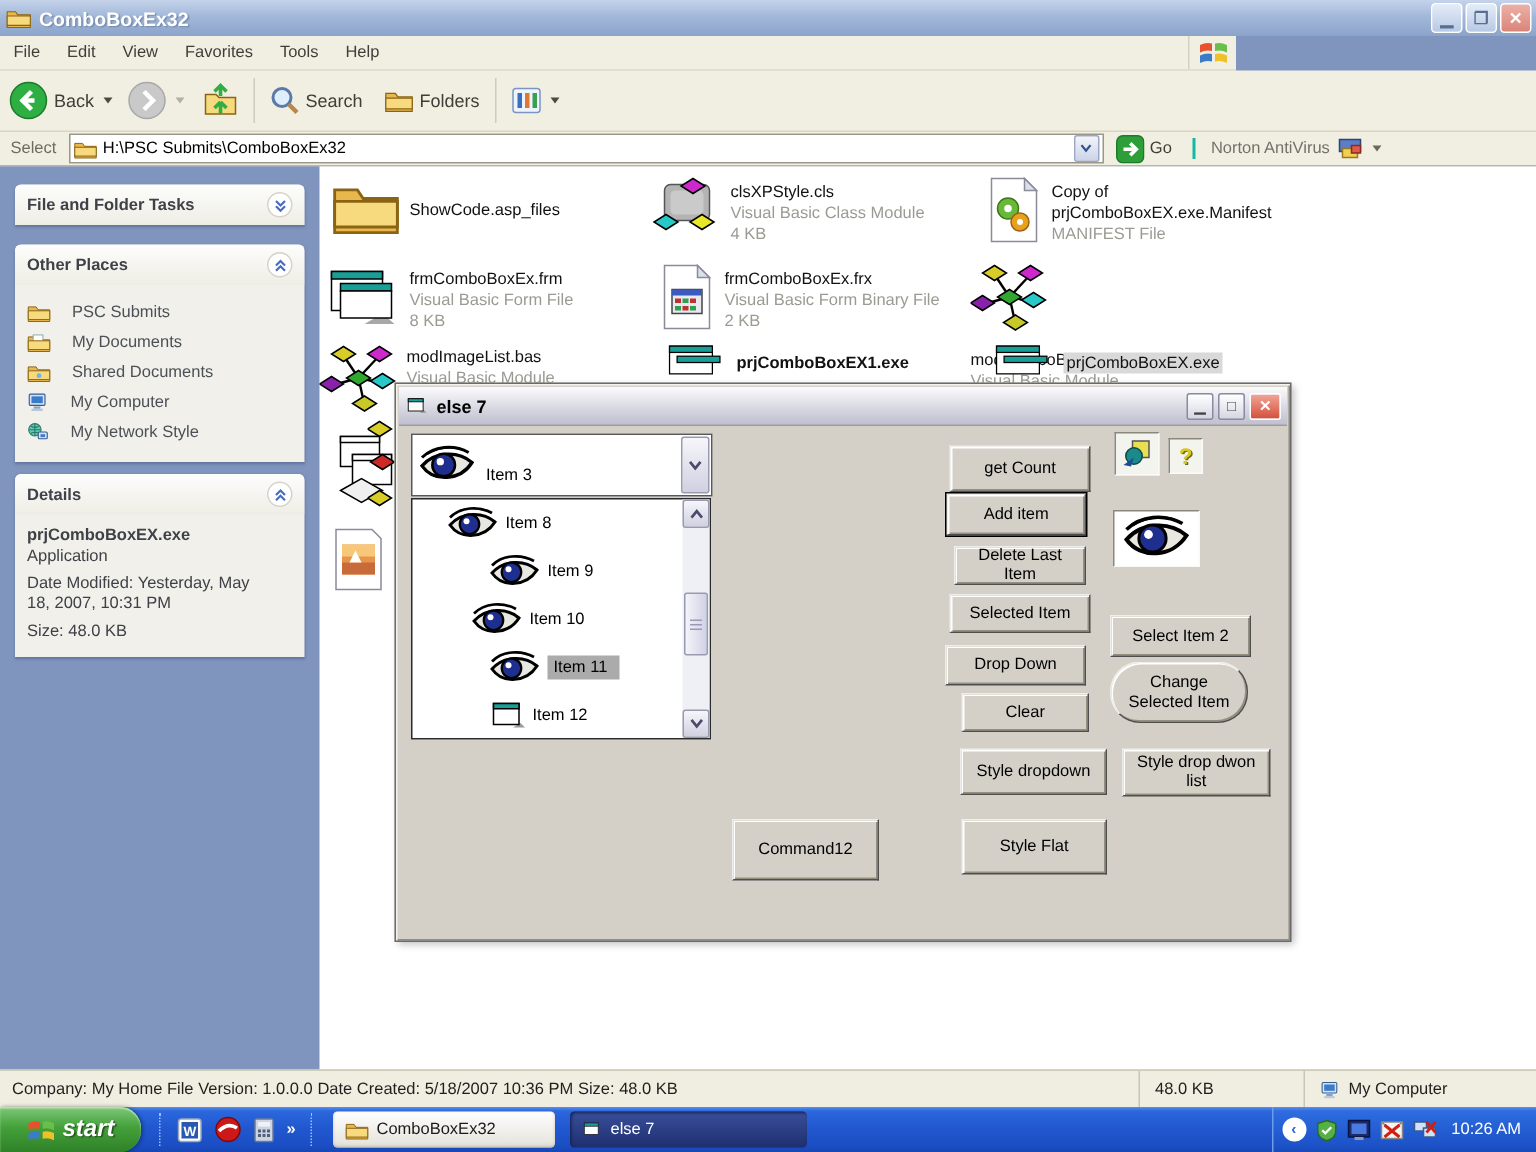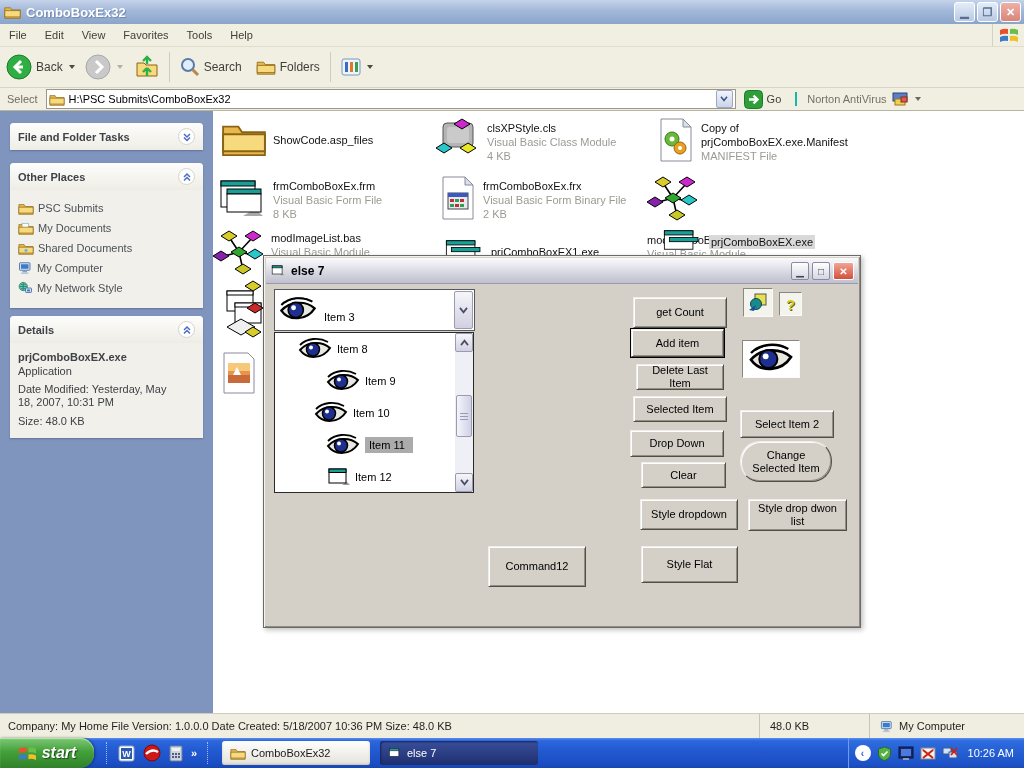--- a/index.html
+++ b/index.html
@@ -12,21 +12,21 @@
     background:linear-gradient(180deg,#c5d3ea 0%,#a2b8d9 45%,#8ba4ca 100%);
     display:flex; align-items:center; padding:0 4px; }
   .titlebar .t-title { color:#fff; font-weight:bold; font-size:13px; margin-left:5px;
     text-shadow:1px 1px 1px #7187ab; }
   .winbtns { position:absolute; right:3px; top:2px; display:flex; gap:2px; }
   .winbtn { width:21px; height:20px; border-radius:3px; border:1px solid #fff;
     background:linear-gradient(180deg,#e3ecf8,#b8c9e4); display:flex; align-items:center;
     justify-content:center; color:#5a6e92; font-size:11px; font-weight:bold; }
   .winbtn.close { background:linear-gradient(180deg,#eeb0a6,#d98579); color:#fff; }
 
-  .menubar { position:absolute; left:0; top:24px; width:1024px; height:23px;
+  .menubar { position:absolute; left:0; top:24px; width:824px; height:23px;
     background:#f1efe2; border-bottom:1px solid #e0ddcd; display:flex; align-items:center; }
   .menu-item { padding:4px 9px; color:#3f3e38; }
   .menubar .winlogo { position:absolute; right:0; top:0; width:32px; height:22px;
     border-left:1px solid #d6d2c2; display:flex; align-items:center; justify-content:center; }
 
   .toolbar { position:absolute; left:0; top:47px; width:1024px; height:41px;
     background:#f1efe2; border-bottom:1px solid #d9d5c5; display:flex; align-items:center; padding-left:6px; gap:4px; }
   .tb-group { display:flex; align-items:center; gap:4px; }
   .tb-label { color:#3f3e38; font-size:12px; }
   .tb-sep { width:1px; height:30px; background:#cfccbc; margin:0 6px; }
@@ -48,21 +48,21 @@
   
   .sidebar { position:absolute; left:0; top:111px; width:213px; height:602px; background:#8095be; }
   .sb-panel { position:absolute; left:10px; width:193px; background:#f1f0ea;
     border-radius:4px 4px 0 0; box-shadow:0 1px 2px rgba(40,50,90,.35); overflow:hidden; }
   .sb-head { height:27px; background:linear-gradient(180deg,#fdfdfc,#eeede5);
     display:flex; align-items:center; padding:0 8px; }
   .sb-head .sb-title { font-weight:bold; color:#3e4147; }
   .sb-chev { margin-left:auto; width:17px; height:17px; border-radius:50%; background:#fff;
     border:1px solid #d6d4ca; display:flex; align-items:center; justify-content:center; }
   .sb-body { padding:8px 6px 10px 8px; }
-  .sb-item { display:flex; align-items:center; gap:4px; height:20px; color:#4c5157; }
+  .sb-item { display:flex; align-items:center; gap:14px; height:20px; color:#4c5157; }
   .details-body div { color:#3e4147; }
   .d-name { font-weight:bold; margin-bottom:2px; }
   .d-line { margin-top:6px; line-height:13px; }
 
   
   .filearea { position:absolute; left:213px; top:111px; width:811px; height:602px; background:#fff; }
   .tile { position:absolute; display:flex; gap:6px; }
   .tile .t-text { padding-top:4px; }
   .t-name { color:#111; line-height:14px; max-width:165px; }
   .t-sub { color:#9b9b93; line-height:14px; }
@@ -506,21 +506,21 @@
             <path d="M42 22l8 5-8 5-8-5z" fill="#28c8c8" stroke="#000"></path>
             <path d="M30 37l8 5-8 5-8-5z" fill="#c8c828" stroke="#000"></path>
           </svg>
       </span>
       <span class="t-text">
         <div class="t-name">modImageList.bas</div>
         <div class="t-sub">Visual Basic Module</div>
       </span>
     </div>
 
-    <div class="tile" style="left:230px; top:126px;">
+    <div class="tile" style="left:230px; top:116px;font-weight:bold;">
       <span class="icon">
         <svg width="42" height="26" viewBox="0 0 50 30">
             <rect x="4" y="4" width="34" height="22" fill="#fff" stroke="#000"></rect>
             <rect x="4" y="4" width="34" height="5" fill="#18a098" stroke="#000"></rect>
             <rect x="10" y="12" width="34" height="5" fill="#18a098" stroke="#000"></rect>
           </svg>
       </span>
       <span class="t-text" style="padding-top:8px;"><span class="t-name">prjComboBoxEX1.exe</span></span>
     </div>
 

